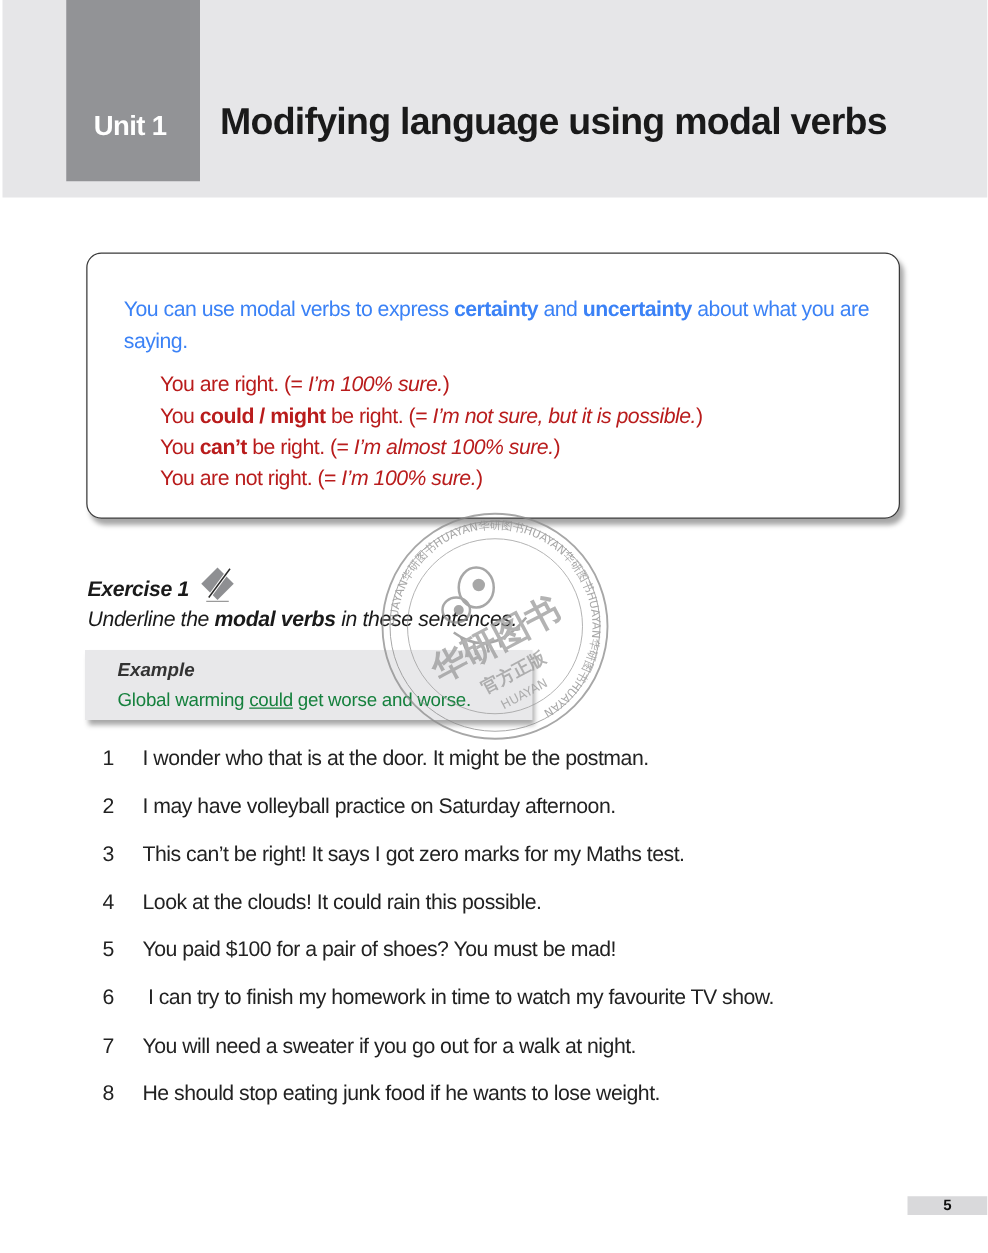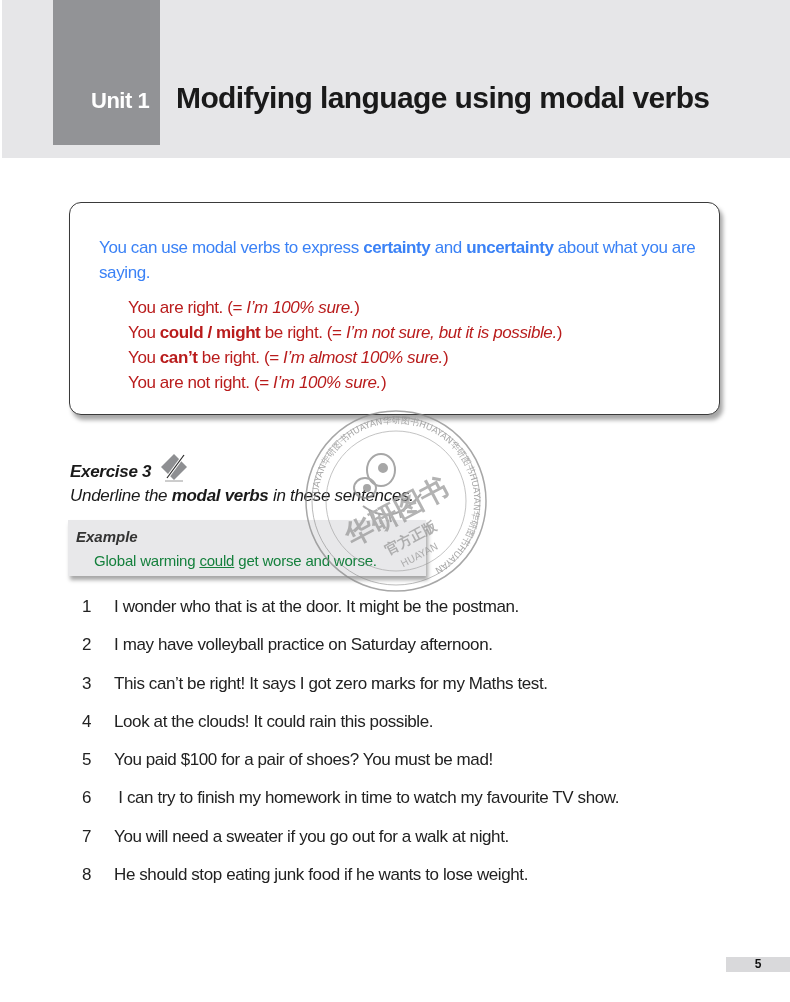--- a/index.html
+++ b/index.html
@@ -15,21 +15,21 @@
       position: absolute; left: 2px; top: 0; width: 788px; height: 158px;
       background: #e6e6e8;
     }
     .unit-tab {
       position: absolute; left: 53px; top: 0; width: 107px; height: 145px;
       background: #929396;
     }
     .unit-label {
       position: absolute; left: 75px; top: 88px;
       font-family: "Liberation Sans", sans-serif; font-weight: bold;
-      font-size: 22px; color: #ffffff; letter-spacing: -0.5px; margin-left: 16px;
+      font-size: 22px; color: #ffffff; letter-spacing: -0.5px;
     }
     .unit-title {
       position: absolute; left: 176px; top: 80px; width: 560px;
       font-family: "Liberation Sans", sans-serif; font-weight: bold;
       font-size: 30px; line-height: 36px; color: #1a1a1a; letter-spacing: -0.6px;
     }
 
     
     .rule-box {
       position: absolute; left: 69px; top: 202px; width: 651px; height: 213px;
@@ -60,21 +60,21 @@
       position: absolute; left: 70px; top: 486px;
       font-size: 17px; font-style: italic; color: #1a1a1a; letter-spacing: -0.3px;
     }
 
     .example-box {
       position: absolute; left: 68px; top: 520px; width: 358px; height: 56px;
       background: #e8e8ea;
       box-shadow: 2px 4px 4px rgba(0,0,0,0.35);
     }
     .example-label {
-      position: absolute; left: 8px; top: 8px;
+      position: absolute; left: 26px; top: 8px;
       font-size: 15px; font-weight: bold; font-style: italic; color: #333;
     }
     .example-sentence {
       position: absolute; left: 26px; top: 32px; white-space: nowrap;
       font-size: 15px; color: #15803d; letter-spacing: -0.2px;
     }
     .example-sentence .ul { text-decoration: underline; }
 
     
     .sentences {
@@ -113,21 +113,21 @@
   <div class="rule-box">
     <div class="rule-intro"><span>You can use modal verbs to express </span><b>certainty</b><span> and </span><b>uncertainty</b><span> about what you are saying.</span></div>
     <div class="rule-examples">
       <div><span>You are right. (= </span><b></b><span></span><i>I’m 100% sure.</i><span>)</span></div>
       <div><span>You </span><b>could / might</b><span> be right. (= </span><i>I’m not sure, but it is possible.</i><span>)</span></div>
       <div><span>You </span><b>can’t</b><span> be right. (= </span><i>I’m almost 100% sure.</i><span>)</span></div>
       <div><span>You are not right. (= </span><b></b><span></span><i>I’m 100% sure.</i><span>)</span></div>
     </div>
   </div>
 
-  <div class="exercise-title">Exercise 3</div>
+  <div class="exercise-title">Exercise 1</div>
   <svg class="pencil-icon" viewBox="0 0 34 34">
     <polygon points="17,4 30,17 17,30 4,17" fill="#8e8f92"></polygon>
     <line x1="10" y1="28" x2="27" y2="5" stroke="#ffffff" stroke-width="3"></line>
     <line x1="10" y1="28" x2="27" y2="5" stroke="#2a2a2a" stroke-width="1.2"></line>
     <line x1="8" y1="31" x2="26" y2="31" stroke="#9a9a9a" stroke-width="1"></line>
   </svg>
   <div class="exercise-instruction"><span>Underline the </span><b>modal verbs</b><span> in these sentences.</span></div>
 
   <div class="example-box">
     <div class="example-label">Example</div>

